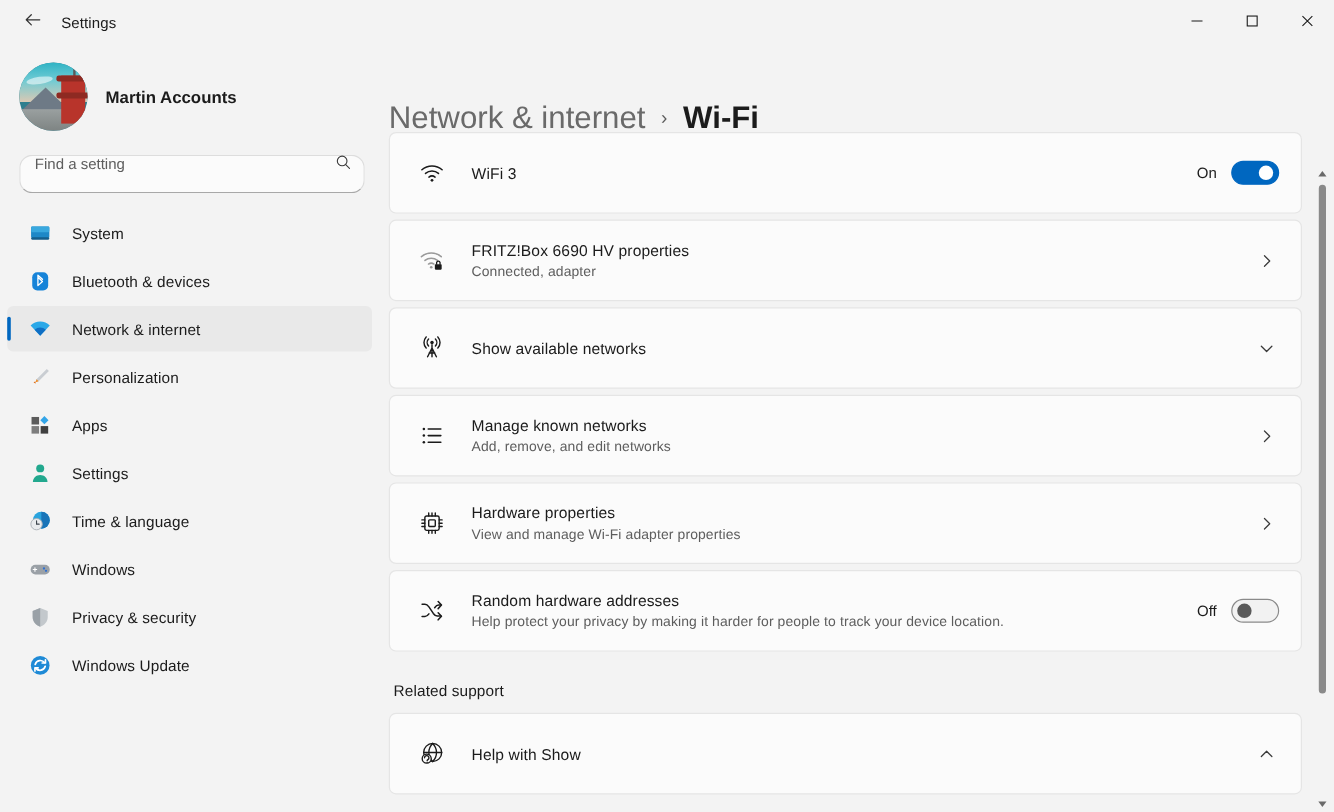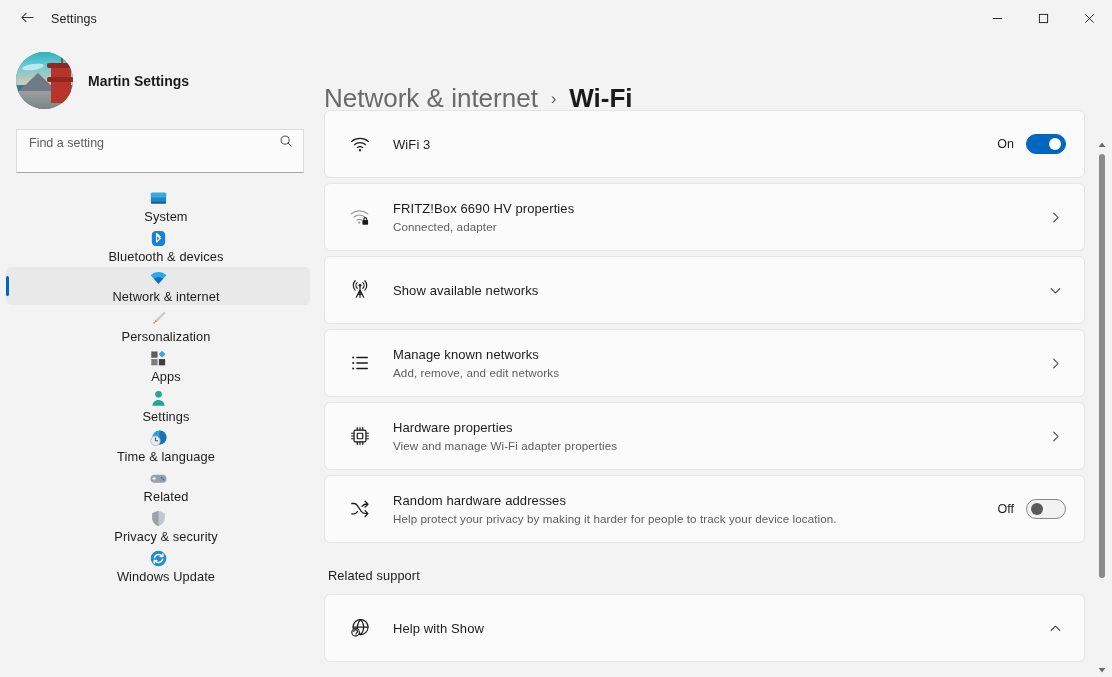--- a/index.html
+++ b/index.html
@@ -123,25 +123,25 @@
   }
   .username {
     font-size: 14px;
     font-weight: bold;
     margin-left: 15px;
     color: #1B1B1B;
   }
 
   .searchbox {
     margin: 4px 16px 14px 16px;
-    height: 44px;
+    height: 32px;
     background: #FBFBFB;
     border: 1px solid #DDDDDD;
     border-bottom: 1px solid #A8A8A8;
-    border-radius: 0;
+    border-radius: 11px;
     display: flex;
     align-items: center;
     padding: 0 10px 16px 12px;
   }
   .searchbox input {
     flex: 1 1 auto;
     border: none;
     outline: none;
     background: transparent;
     font-family: "Liberation Sans", sans-serif;
@@ -157,21 +157,20 @@
   }
   .nav-item {
     height: 38px;
     display: flex;
     align-items: center;
     border-radius: 5px;
     padding-left: 16px;
     margin-bottom: 2px;
     position: relative;
     cursor: pointer;
-    flex-direction: column;
   }
   .nav-item.selected { background: #E9E9E9; }
   .nav-item.selected::before {
     content: "";
     position: absolute;
     left: 0px; top: 9px;
     width: 3px; height: 20px;
     background: #0067C0;
     border-radius: 2px;
   }
@@ -374,21 +373,21 @@
 
       <div class="profile">
         <div class="avatar">
           <div class="sky"></div>
           <div class="cloud"></div>
           <div class="mountain"></div>
           <div class="ground"></div>
           <div class="spire"></div>
           <div class="pagoda"></div>
         </div>
-        <div class="username">Martin Settings</div>
+        <div class="username">Martin Accounts</div>
       </div>
 
       <div class="searchbox">
         <input type="text" placeholder="Find a setting" style="">
         <span>
           <svg width="14" height="14" viewBox="0 0 16 16" fill="none">
             <circle cx="7" cy="7" r="4.6" stroke="#3A3A3A" stroke-width="1.05"></circle>
             <path d="M10.4 10.4L14 14" stroke="#3A3A3A" stroke-width="1.05" stroke-linecap="round"></path>
           </svg>
         </span>
@@ -474,21 +473,21 @@
 
         <div class="nav-item">
           <span class="nav-icon">
             <svg width="19" height="19" viewBox="0 0 20 20">
               <rect x="1.6" y="6" width="16.8" height="8.4" rx="4.2" fill="#9AA0A6"></rect>
               <path d="M5.4 8.6v3M3.9 10.1h3" stroke="#FFFFFF" stroke-width="1" stroke-linecap="round"></path>
               <circle cx="13.3" cy="9.2" r="1" fill="#2F6FD0"></circle>
               <circle cx="15.1" cy="11.2" r="1" fill="#2F6FD0"></circle>
             </svg>
           </span>
-          <span class="nav-label">Related</span>
+          <span class="nav-label">Windows</span>
         </div>
 
 
         <div class="nav-item">
           <span class="nav-icon">
             <svg width="19" height="19" viewBox="0 0 20 20">
               <path d="M10 1.8l6.6 2.6v5.2c0 4-2.8 7.2-6.6 8.6-3.8-1.4-6.6-4.6-6.6-8.6V4.4z" fill="#C3C8CC"></path>
               <path d="M10 1.8v16.4c-3.8-1.4-6.6-4.6-6.6-8.6V4.4z" fill="#9AA1A7"></path>
             </svg>
           </span>

